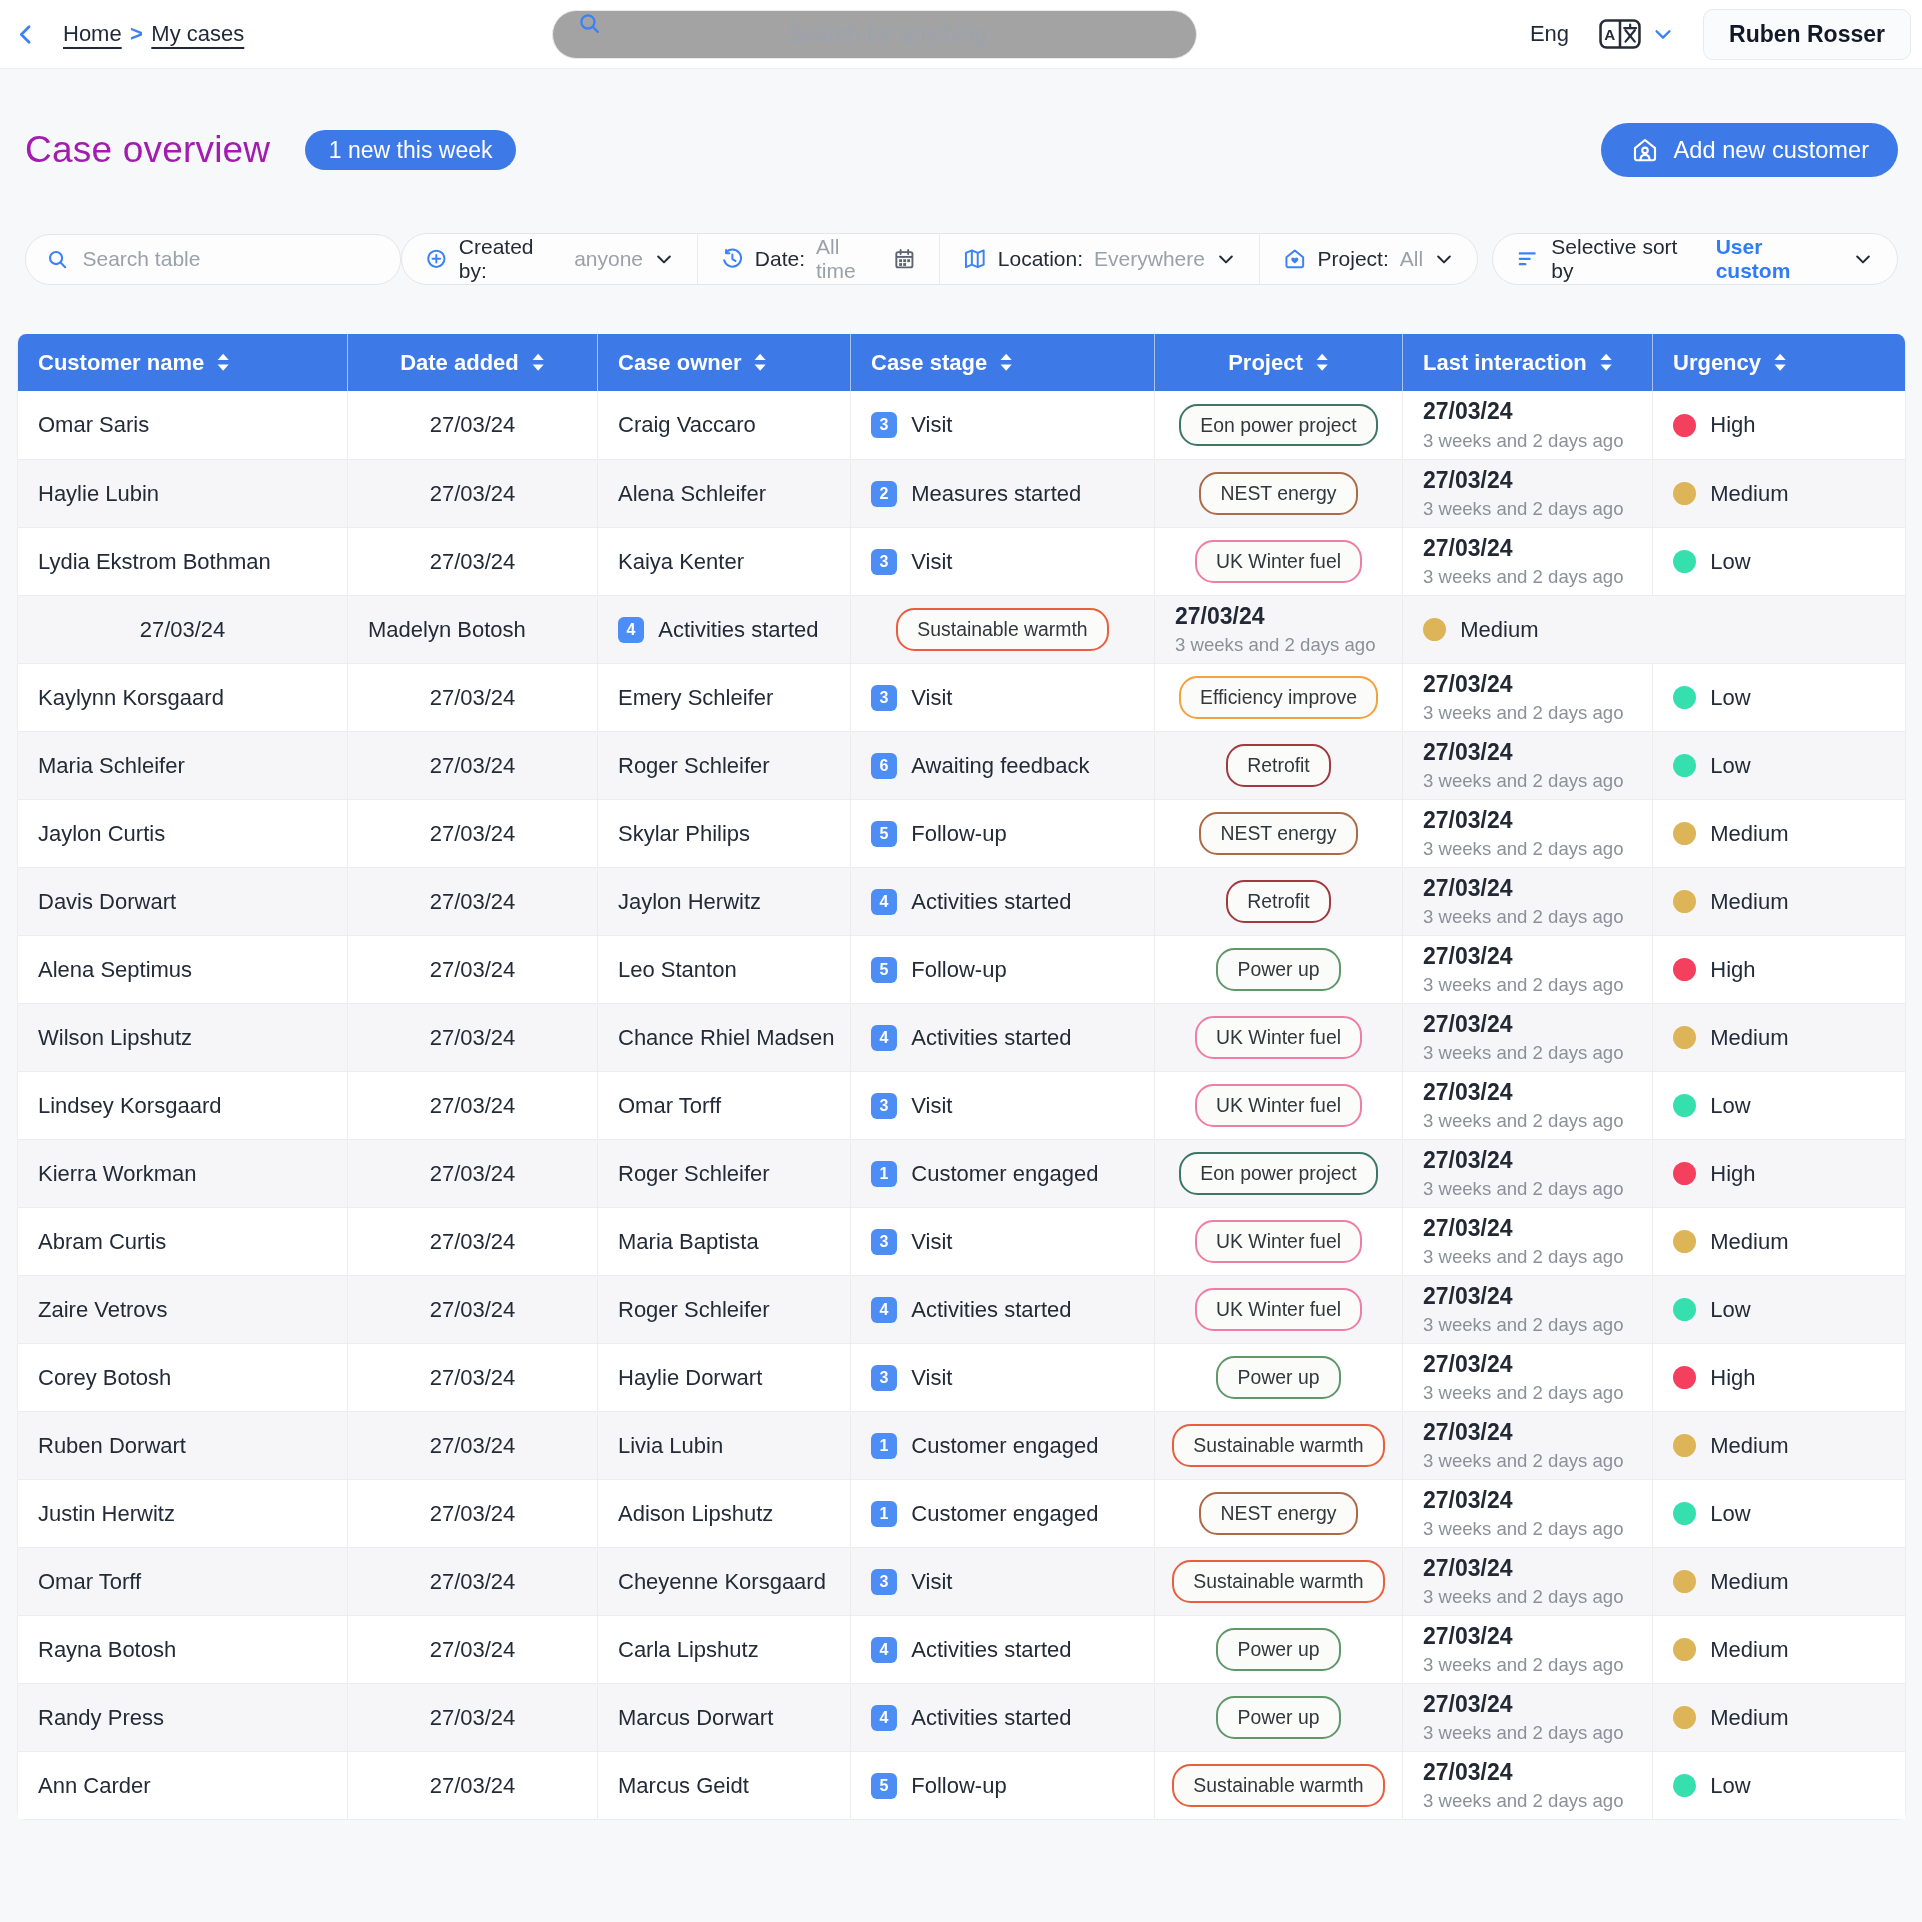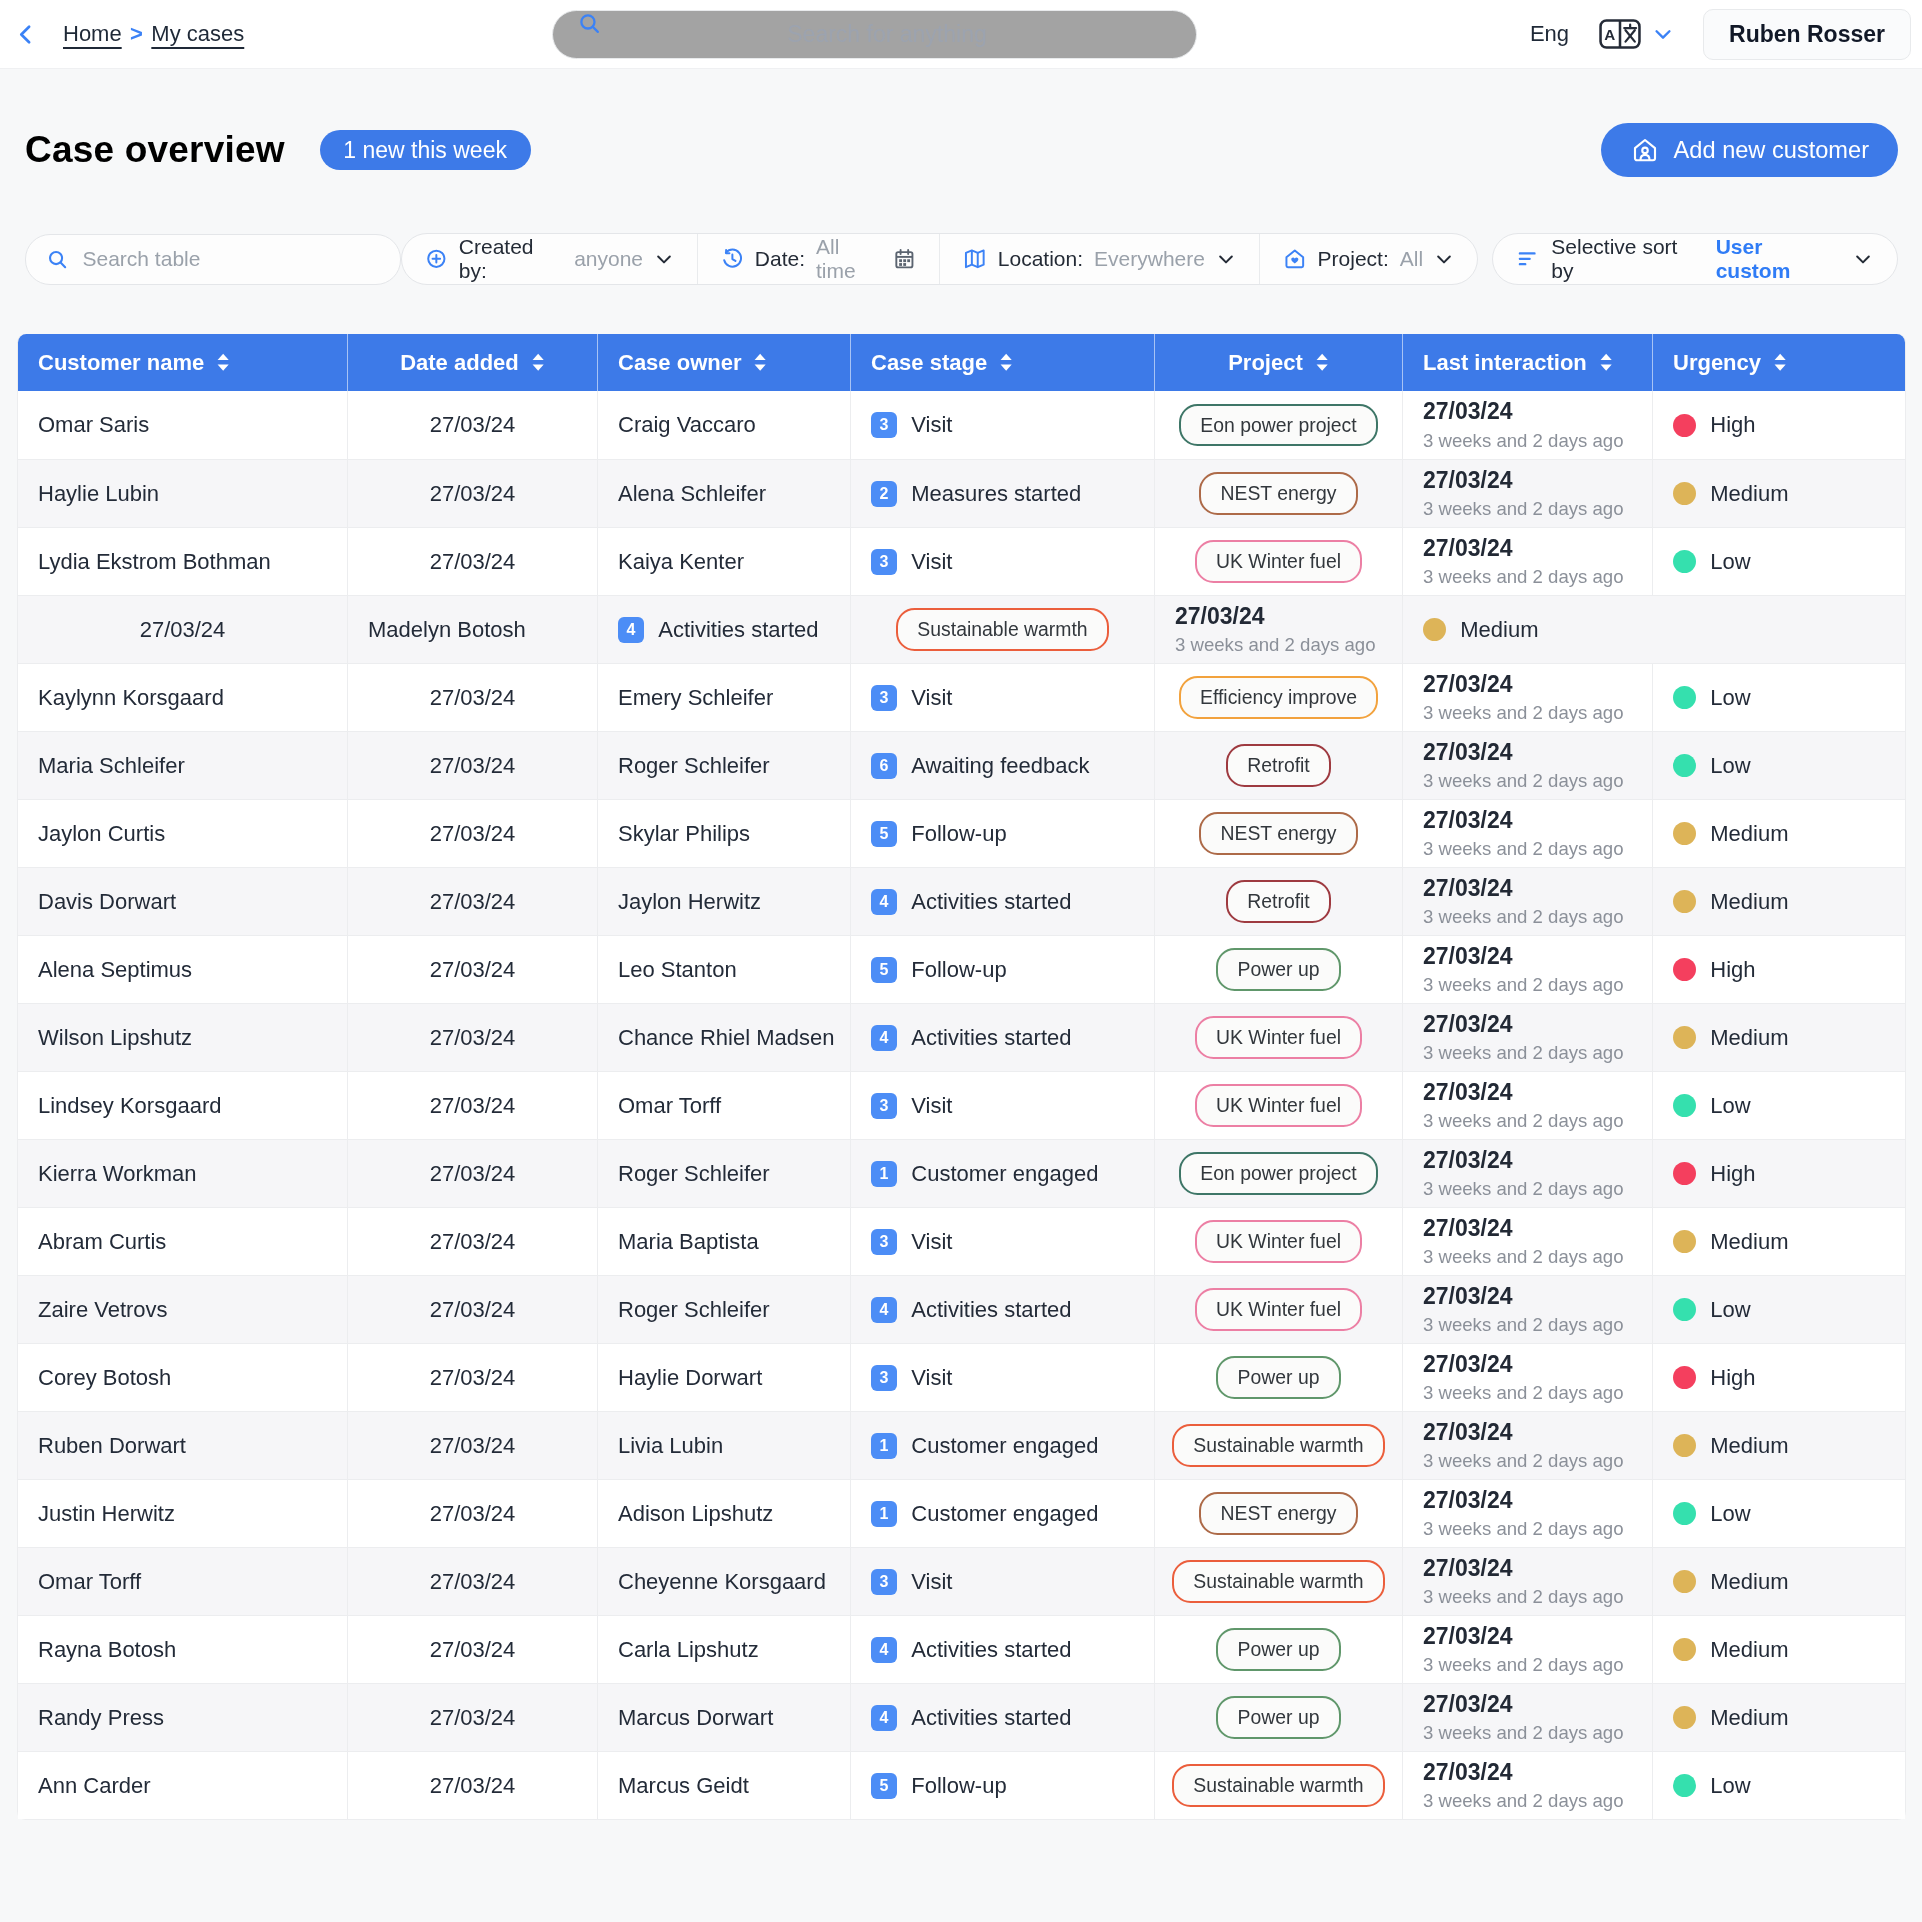--- a/index.html
+++ b/index.html
@@ -32,21 +32,21 @@
   .topbar-right { margin-left:auto; display:flex; align-items:center; gap:29px; }
   .lang-label { font-size:22px; color:#1F2937; }
   .translate-wrap { display:flex; align-items:center; gap:10px; cursor:pointer; }
   .user-btn {
     height:51px; padding:0 25px; background:#FAFBFC; border:1.7px solid #E8EAEC;
     border-radius:10px; font-size:23px; font-weight:700; color:#111827;
     font-family:"Liberation Sans", sans-serif; cursor:pointer;
   }
   
   .page-head { margin:54px 25px 0; display:flex; align-items:center; }
-  .page-title { font-size:37px; font-weight:700; color:#000000; letter-spacing:0.2px; }
+  .page-title { font-size:37px; font-weight:400; color:#a21caf; letter-spacing:0.2px; }
   .new-badge {
     margin-left:35px; background:#3D7AE8; color:#fff; font-size:23px;
     height:40px; line-height:40px; padding:0 23.6px; border-radius:20px;
   }
   .add-btn {
     margin-left:auto; height:54px; padding:0 29px; border:none; cursor:pointer;
     background:#3D7AE8; color:#fff; border-radius:27px; font-size:23.6px;
     font-family:"Liberation Sans", sans-serif; display:flex; align-items:center; gap:13.5px;justify-content:flex-end;
   }
   

